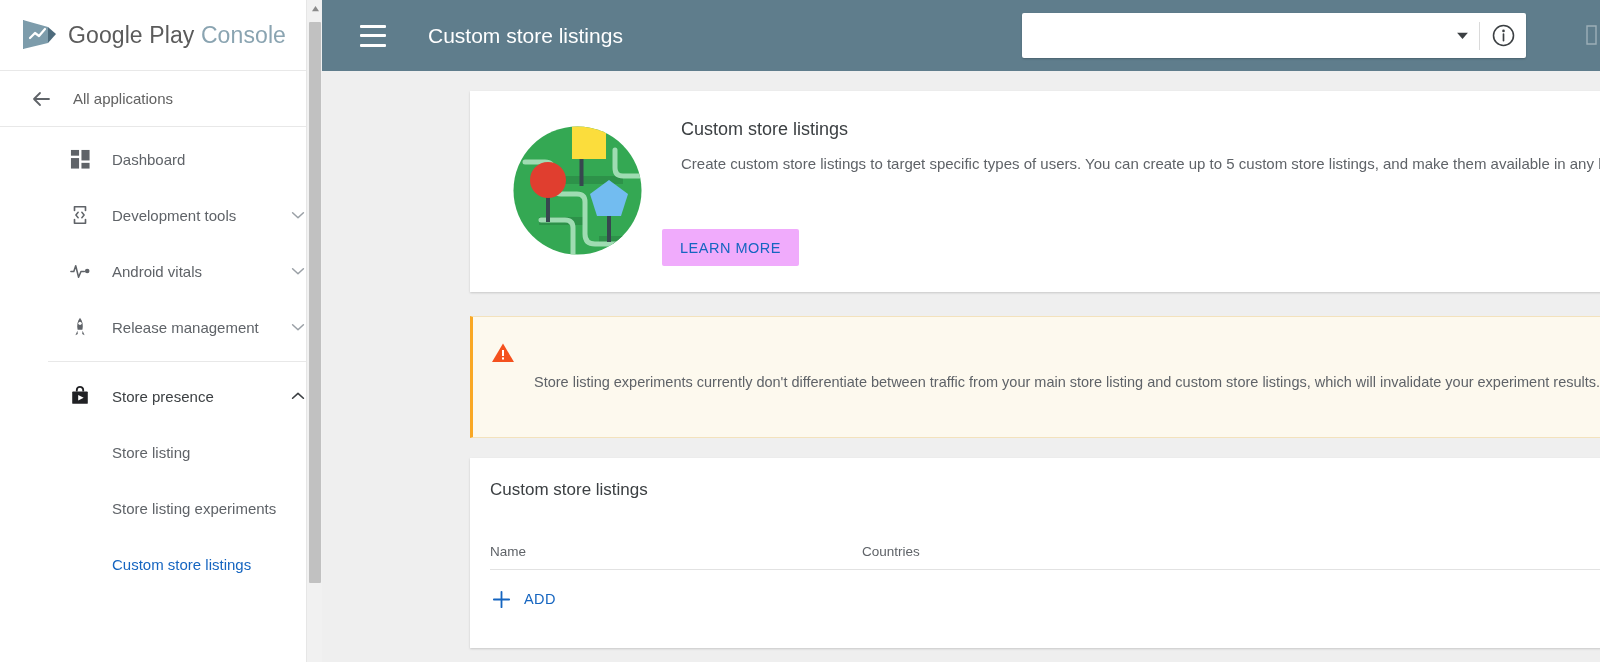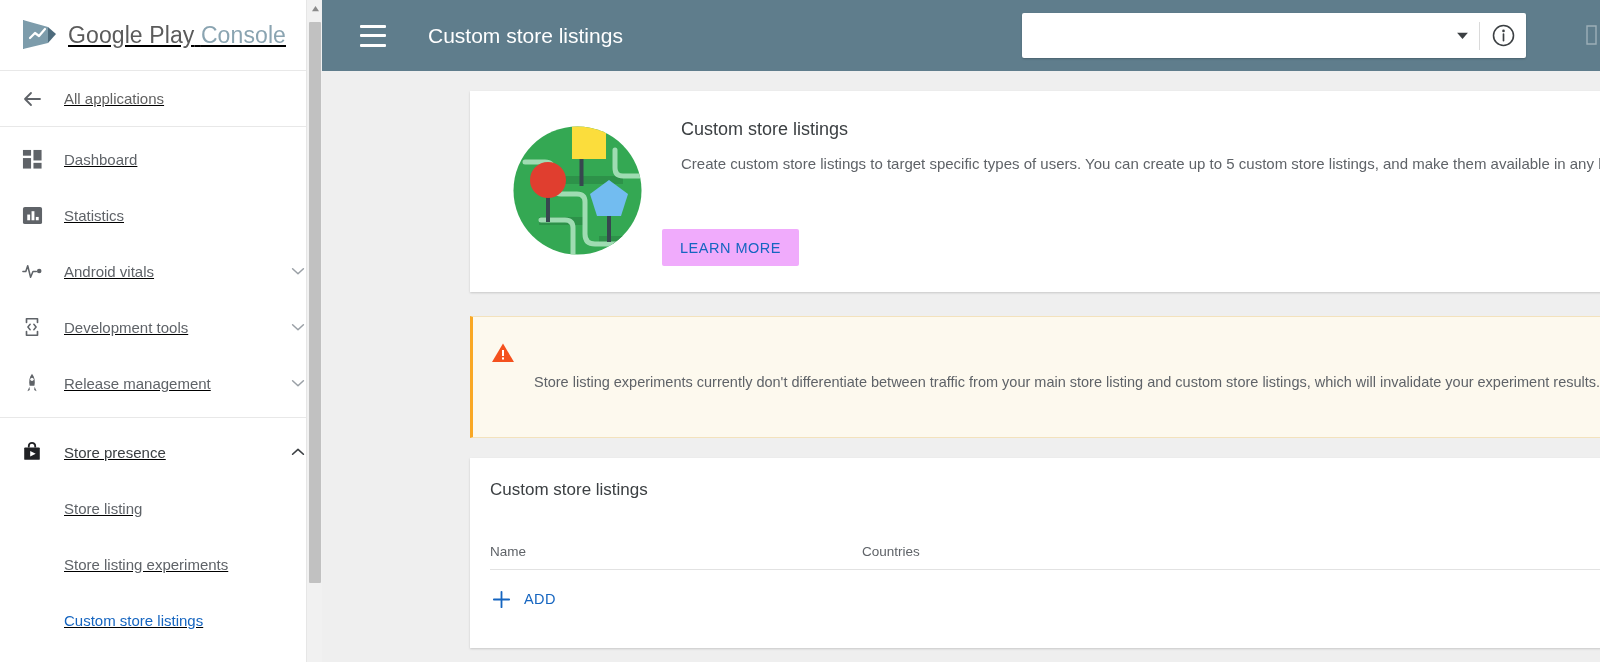--- a/index.html
+++ b/index.html
@@ -15,21 +15,20 @@
   #app { position: relative; width: 1600px; height: 662px; display: flex; }
 
   
   #sidebar {
     position: relative;
     width: 322px;
     height: 662px;
     background: #ffffff;
     flex: 0 0 322px;
     overflow: hidden;
-    text-decoration: underline;
   }
 
   .brand {
     height: 71px;
     display: flex;
     align-items: center;
     padding-left: 18px;
     border-bottom: 1px solid #e8e8e8;
   }
   .brand-logo { width: 42px; height: 38px; flex: 0 0 42px; margin-right: 8px; }
@@ -38,28 +37,28 @@
     letter-spacing: .1px;
     white-space: nowrap;
   }
   .brand-text .b1 { color: #5b5b5b; }
   .brand-text .b2 { color: #8aa4b1; }
 
   .nav-back {
     height: 56px;
     display: flex;
     align-items: center;
-    padding-left: 18px;
+    padding-left: 27px;
     border-bottom: 1px solid #e8e8e8;
     cursor: pointer;
   }
   .nav-back .ic { width: 28px; flex: 0 0 28px; display:flex; align-items:center; justify-content:center; }
   .nav-back .lbl { margin-left: 18px; font-size: 15px; color: #616161; }
 
-  .nav-group { padding-top: 4px; }
+  .nav-group { padding-top: 4px; padding-left: 48px; }
   .nav-sep { border-top: 1px solid #e8e8e8; margin-top: 6px; padding-top: 6px; }
 
   .nav-item {
     height: 56px;
     display: flex;
     align-items: center;
     padding-left: 18px;
     padding-right: 14px;
     cursor: pointer;
     position: relative;
@@ -287,55 +286,44 @@
           <svg viewBox="0 0 22 22" width="21" height="21">
             <rect x="1" y="1" width="8.5" height="6" fill="#5f6368"></rect>
             <rect x="12" y="1" width="8.5" height="11" fill="#5f6368"></rect>
             <rect x="1" y="9.5" width="8.5" height="11" fill="#5f6368"></rect>
             <rect x="12" y="14.5" width="8.5" height="6" fill="#5f6368"></rect>
           </svg>
         </span>
         <span class="lbl">Dashboard</span>
       </div>
 
+
       <div class="nav-item">
         <span class="ic">
-          <svg viewBox="0 0 22 22" width="21" height="21">
-            <rect x="1" y="2" width="20" height="18" rx="2" fill="#5f6368"></rect>
-            <rect x="5.5" y="10" width="3" height="6" fill="#ffffff"></rect>
-            <rect x="10" y="6.5" width="3" height="9.5" fill="#ffffff"></rect>
-            <rect x="14.5" y="12.5" width="3" height="3.5" fill="#ffffff"></rect>
-          </svg>
-        </span>
-        <span class="lbl">Statistics</span>
+          <svg viewBox="0 0 24 24" width="22" height="22">
+            <path d="M6 3 H18 V7 M18 17 V21 H6 V17 M6 7 V3" stroke="#5f6368" stroke-width="1.8" fill="none" stroke-linecap="round" stroke-linejoin="round"></path>
+            <path d="M10 9 L7.5 12 L10 15 M14 9 L16.5 12 L14 15" stroke="#5f6368" stroke-width="1.6" fill="none" stroke-linecap="round" stroke-linejoin="round"></path>
+          </svg>
+        </span>
+        <span class="lbl">Development tools</span>
+        <span class="chev">
+          <svg viewBox="0 0 20 20" width="18" height="18">
+            <path d="M4 7.5 L10 13 L16 7.5" stroke="#9aa0a6" stroke-width="1.7" fill="none" stroke-linecap="round" stroke-linejoin="round"></path>
+          </svg>
+        </span>
       </div>
 
       <div class="nav-item">
         <span class="ic">
           <svg viewBox="0 0 24 24" width="23" height="23">
             <path d="M2 12 L5 12 L7 6 L10 18 L12.5 12 L16 12" stroke="#5f6368" stroke-width="1.6" fill="none" stroke-linecap="round" stroke-linejoin="round"></path>
             <circle cx="19" cy="11.5" r="2.4" fill="#5f6368"></circle>
           </svg>
         </span>
         <span class="lbl">Android vitals</span>
-        <span class="chev">
-          <svg viewBox="0 0 20 20" width="18" height="18">
-            <path d="M4 7.5 L10 13 L16 7.5" stroke="#9aa0a6" stroke-width="1.7" fill="none" stroke-linecap="round" stroke-linejoin="round"></path>
-          </svg>
-        </span>
-      </div>
-
-      <div class="nav-item">
-        <span class="ic">
-          <svg viewBox="0 0 24 24" width="22" height="22">
-            <path d="M6 3 H18 V7 M18 17 V21 H6 V17 M6 7 V3" stroke="#5f6368" stroke-width="1.8" fill="none" stroke-linecap="round" stroke-linejoin="round"></path>
-            <path d="M10 9 L7.5 12 L10 15 M14 9 L16.5 12 L14 15" stroke="#5f6368" stroke-width="1.6" fill="none" stroke-linecap="round" stroke-linejoin="round"></path>
-          </svg>
-        </span>
-        <span class="lbl">Development tools</span>
         <span class="chev">
           <svg viewBox="0 0 20 20" width="18" height="18">
             <path d="M4 7.5 L10 13 L16 7.5" stroke="#9aa0a6" stroke-width="1.7" fill="none" stroke-linecap="round" stroke-linejoin="round"></path>
           </svg>
         </span>
       </div>
 
       <div class="nav-item">
         <span class="ic">
           <svg viewBox="0 0 24 24" width="22" height="22">

